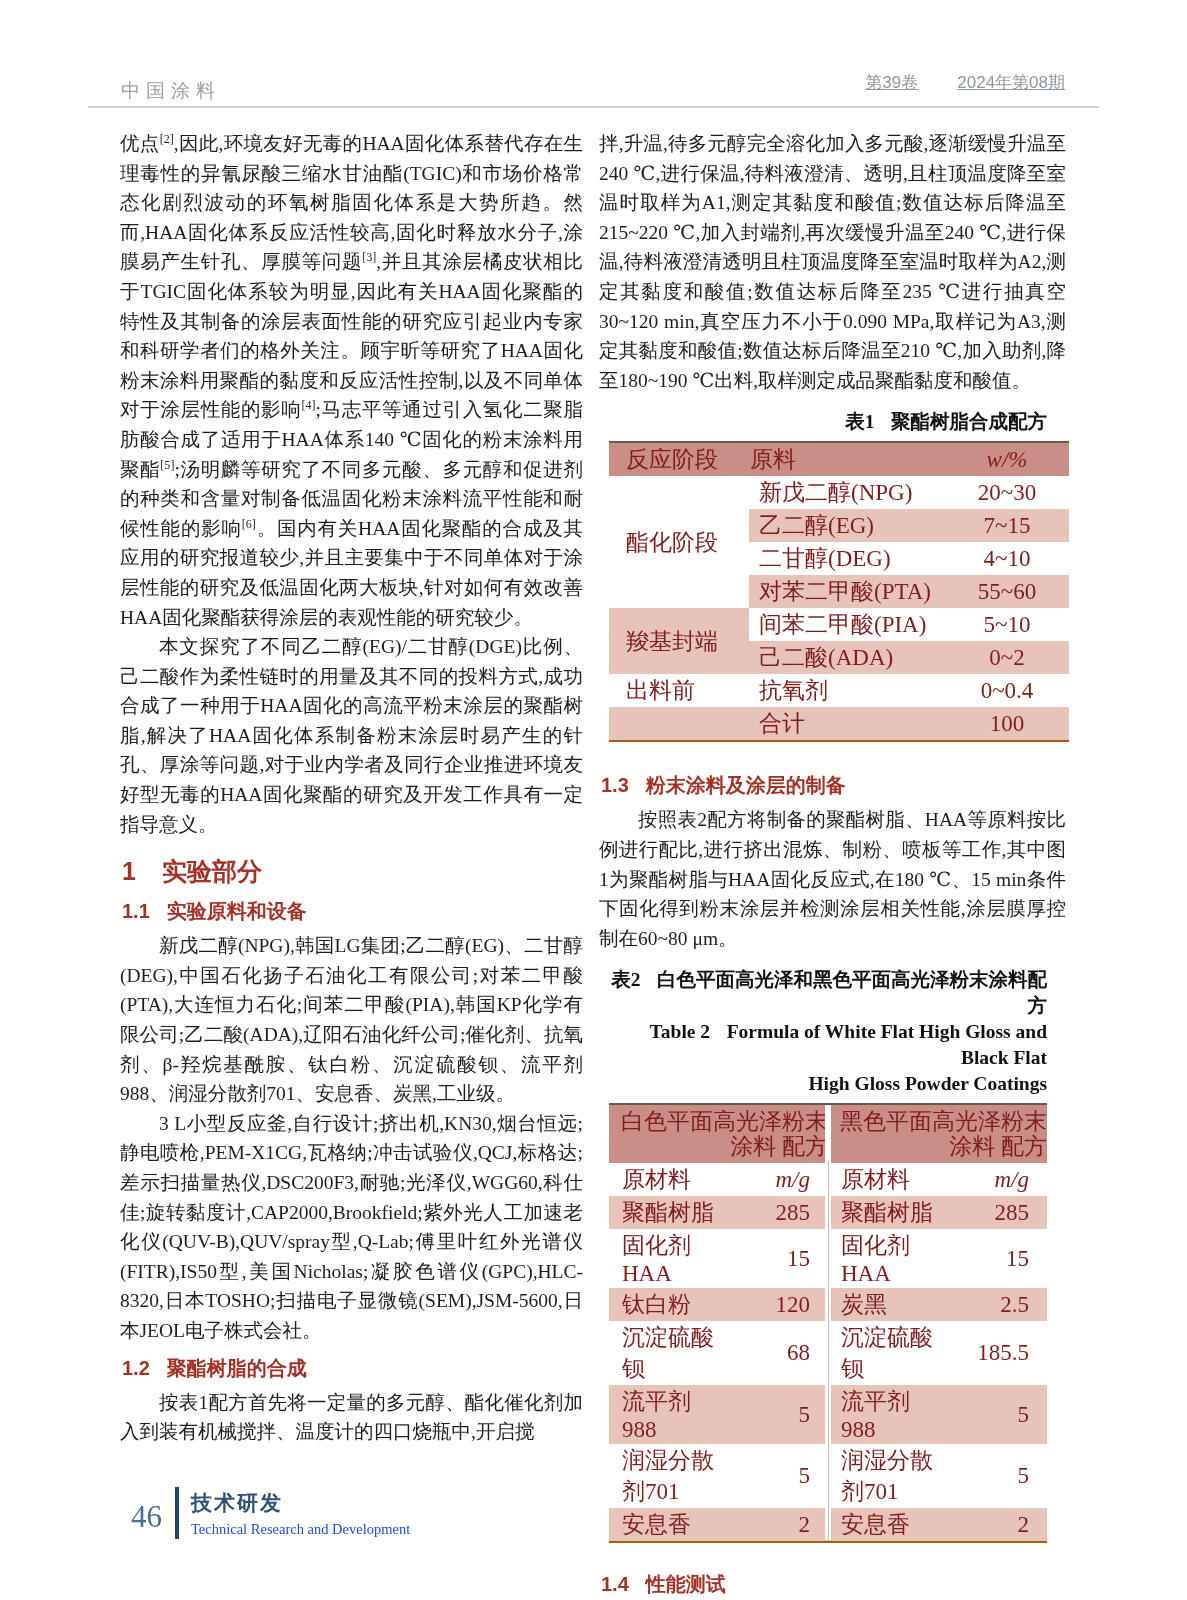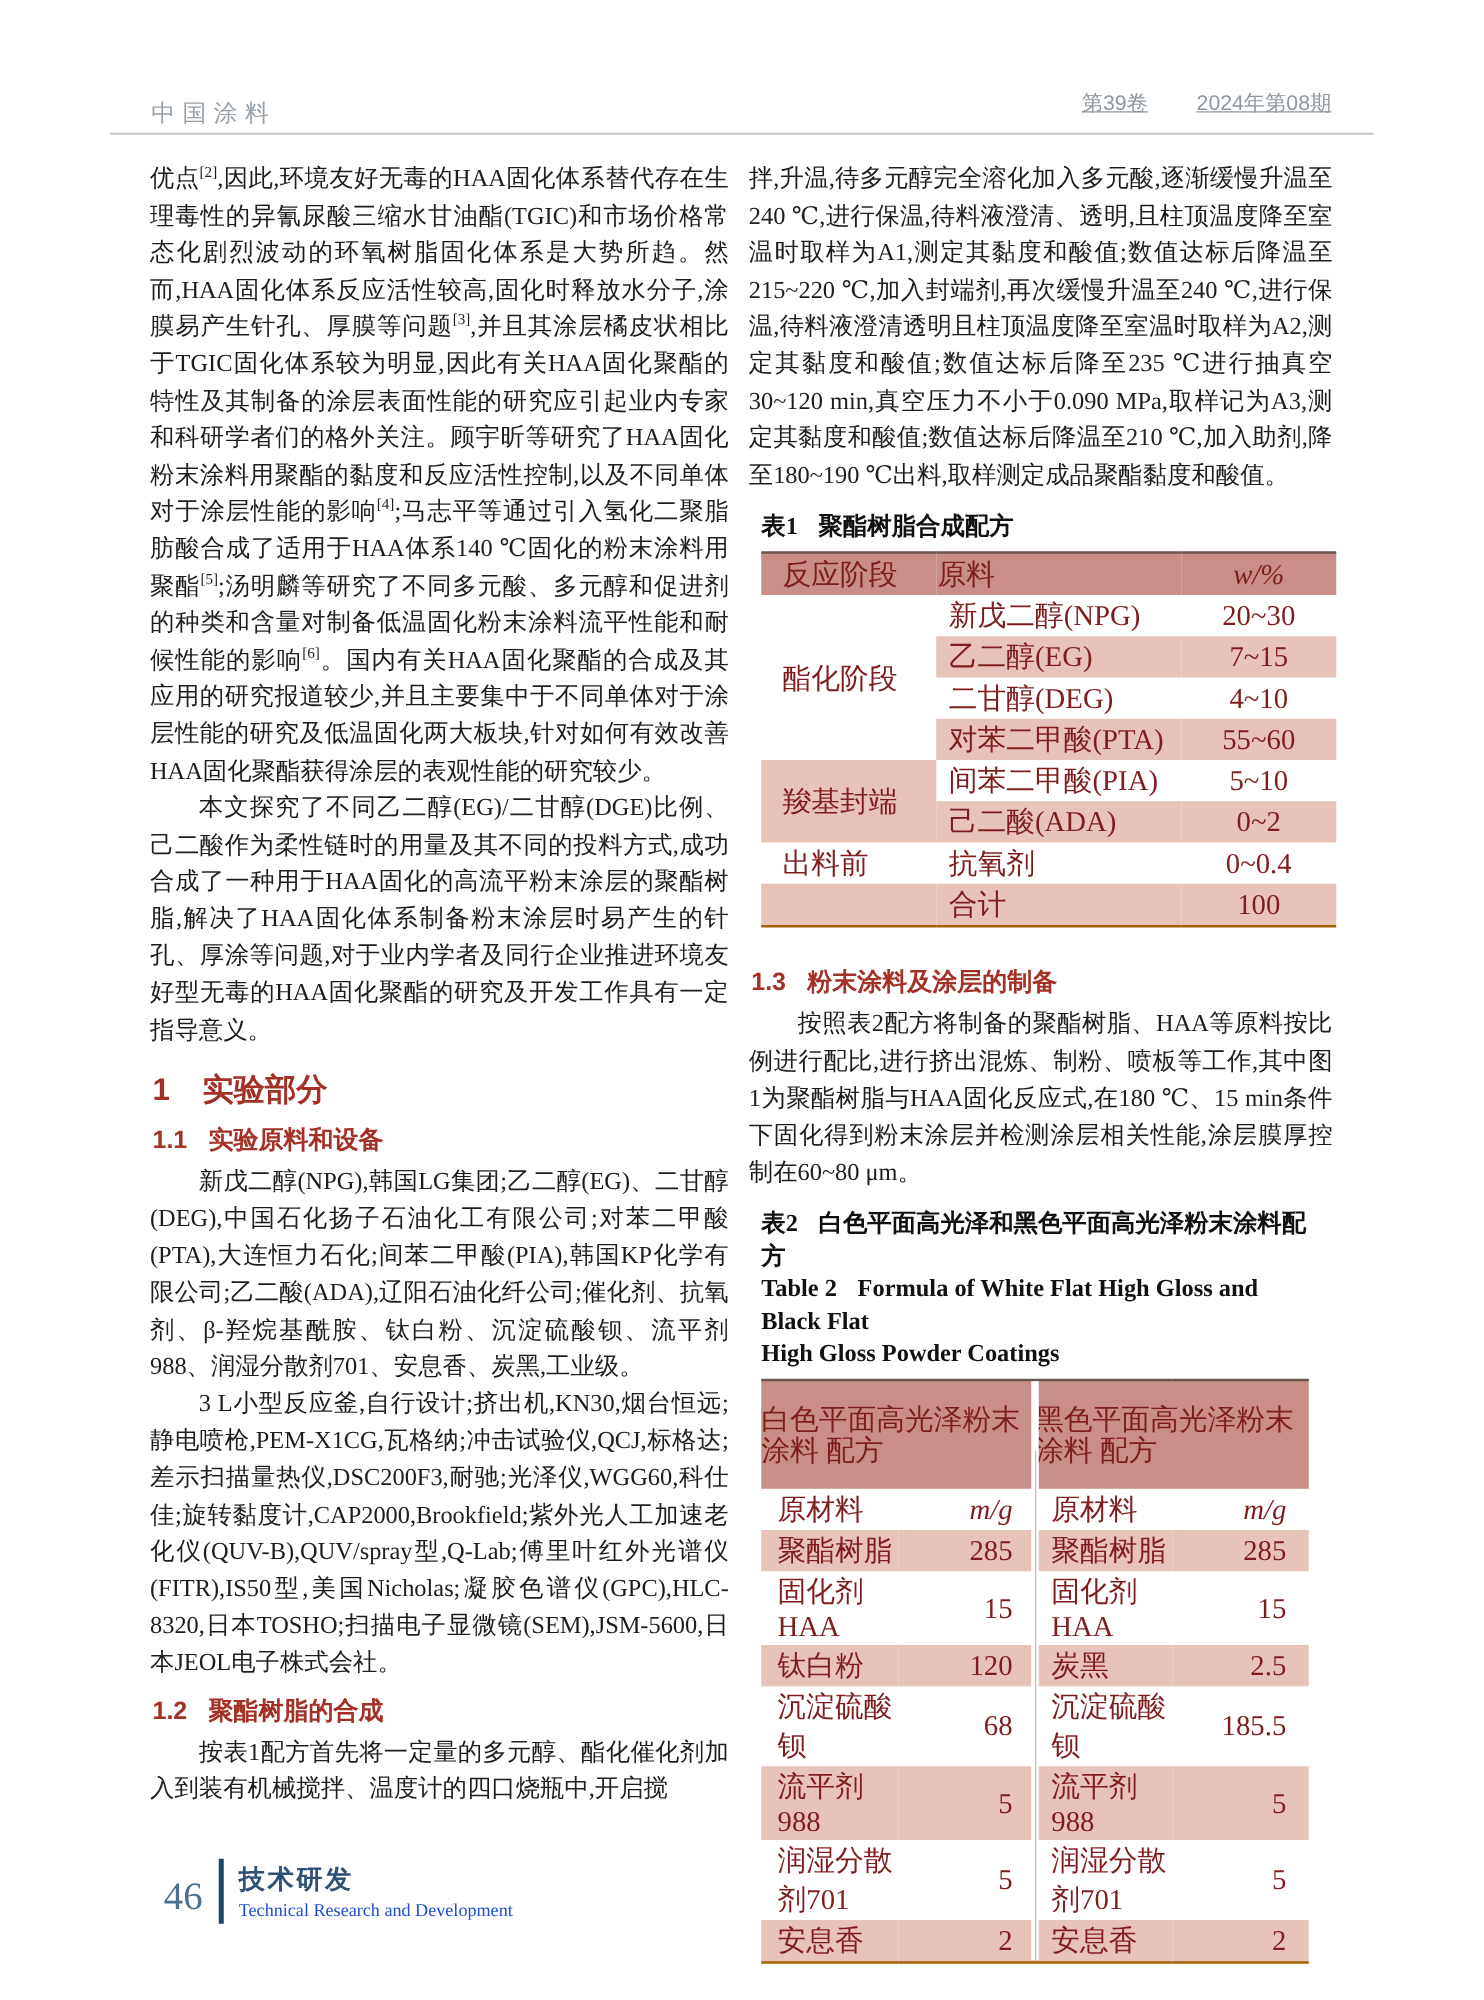--- a/index.html
+++ b/index.html
@@ -42,21 +42,21 @@
     display:flex; align-items:baseline; gap:17px;
     margin:9px 0 6px 2px; color:#a33126;
     font-family:"Liberation Sans","DejaVu Sans",sans-serif;
     font-size:20px; font-weight:bold;
   }
   h2.mt30 { margin-top:30px; }
   h2.mt26 { margin-top:28px; }
 
   
   .tblock { margin-top:14px; }
-  .ttitle { width:438px; margin-left:10px; text-align:left; font-weight:bold; font-size:19.5px; line-height:26px; color:#111; }
+  .ttitle { width:438px; margin-left:10px; text-align:right; font-weight:bold; font-size:19.5px; line-height:26px; color:#111; }
   .ttitle span + span { margin-left:0.85em; }
 
   table.ftab {
     border-collapse:collapse; table-layout:fixed;
     width:438px; margin:6px 0 0 10px; font-size:23px; color:#7f1d1d;
     border-top:2px solid #6b544d; border-bottom:2px solid #a16207;
   }
   table.ftab th { font-weight:normal; }
   .dkpink { background:#c98e85; }
   .pink   { background:#e8c3ba; }
@@ -66,21 +66,21 @@
   table.t1 td { height:28px; }
   .t1 .c1 { width:122px; text-align:left; padding-left:17px; }
   .t1 .c2 { width:194px; text-align:left; padding-left:10px; }
   .t1 .c2h{ width:194px; text-align:left; }
   .t1 .c3 { width:122px; text-align:center; }
   .ital { font-style:italic; }
 
   
   .t2wrap { position:relative; width:438px; margin-left:10px; margin-top:6px; }
   table.t2 { margin:0; width:438px; }
-  table.t2 th.ghead { height:54px; text-align:left; line-height:25px; padding:16px 0; }
+  table.t2 th.ghead { height:54px; text-align:right; line-height:25px; padding:2px 0; }
   table.t2 td { height:29px; }
   .t2 .mcell { width:152px; text-align:left; padding-left:13px; }
   .t2 .vcell { width:67px;  text-align:right; padding-right:18px; }
   .t2white { position:absolute; left:216px; top:2px; bottom:3px; width:6px; background:#ffffff; }
   .t2line  { position:absolute; left:219px; top:58px; bottom:3px; width:1px; background:#c6bcb8; }
 
   
   .footer { position:absolute; left:131px; top:1487px; display:flex; align-items:center; }
   .pagenum { font-size:31px; color:#4c6f8e; margin-right:13px; margin-top:8px; }
   .fbar { width:4px; height:52px; background:#20446a; margin-right:12px; }

